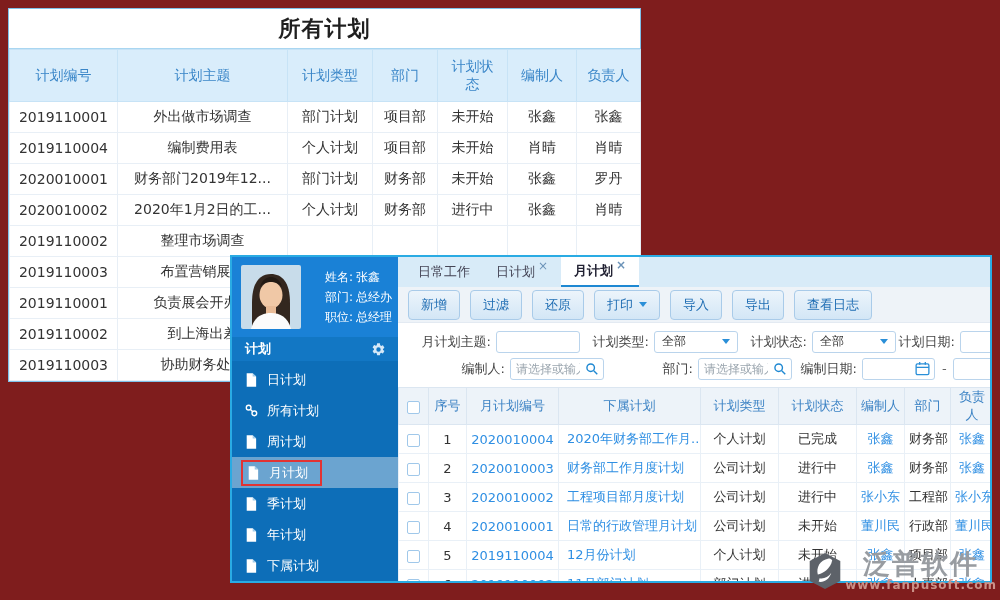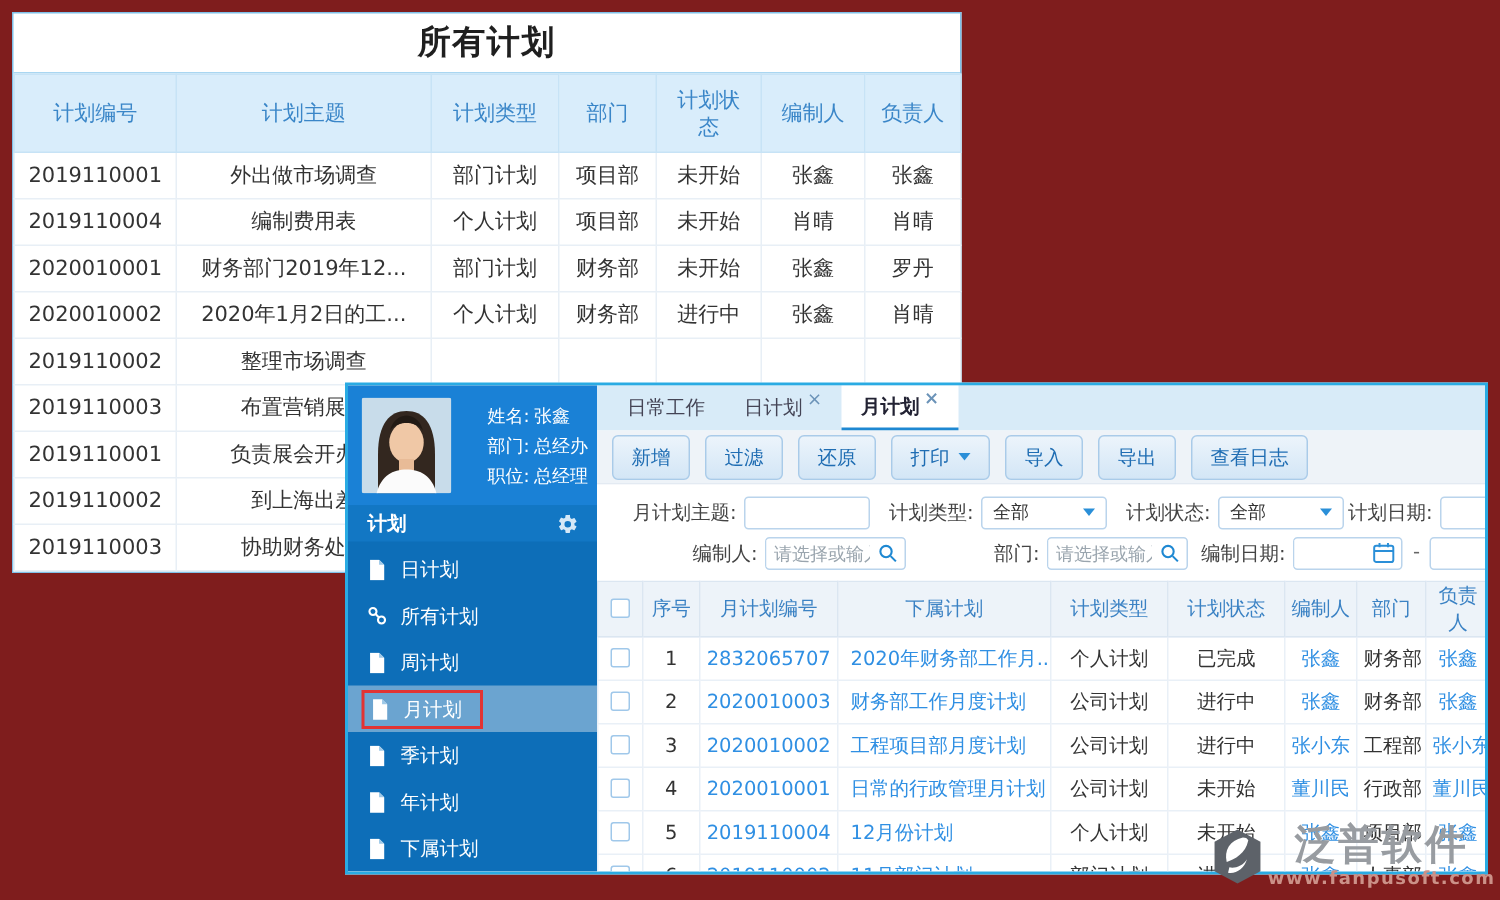--- a/index.html
+++ b/index.html
@@ -435,21 +435,21 @@
                 <th class="fg-th">计划状态</th>
                 <th class="fg-th">编制人</th>
                 <th class="fg-th">部门</th>
                 <th class="fg-th">负责人</th>
               </tr>
             </thead>
           <tbody>
               <tr class="fg-row">
                 <td class="fg-td"><span class="cb"></span></td>
                 <td class="fg-td">1</td>
-                <td class="fg-td link">2832065707</td>
+                <td class="fg-td link">2020010004</td>
                 <td class="fg-td link al-left">2020年财务部工作月...</td>
                 <td class="fg-td">个人计划</td>
                 <td class="fg-td">已完成</td>
                 <td class="fg-td link">张鑫</td>
                 <td class="fg-td">财务部</td>
                 <td class="fg-td link">张鑫</td>
               </tr>
               <tr class="fg-row">
                 <td class="fg-td"><span class="cb"></span></td>
                 <td class="fg-td">2</td>

